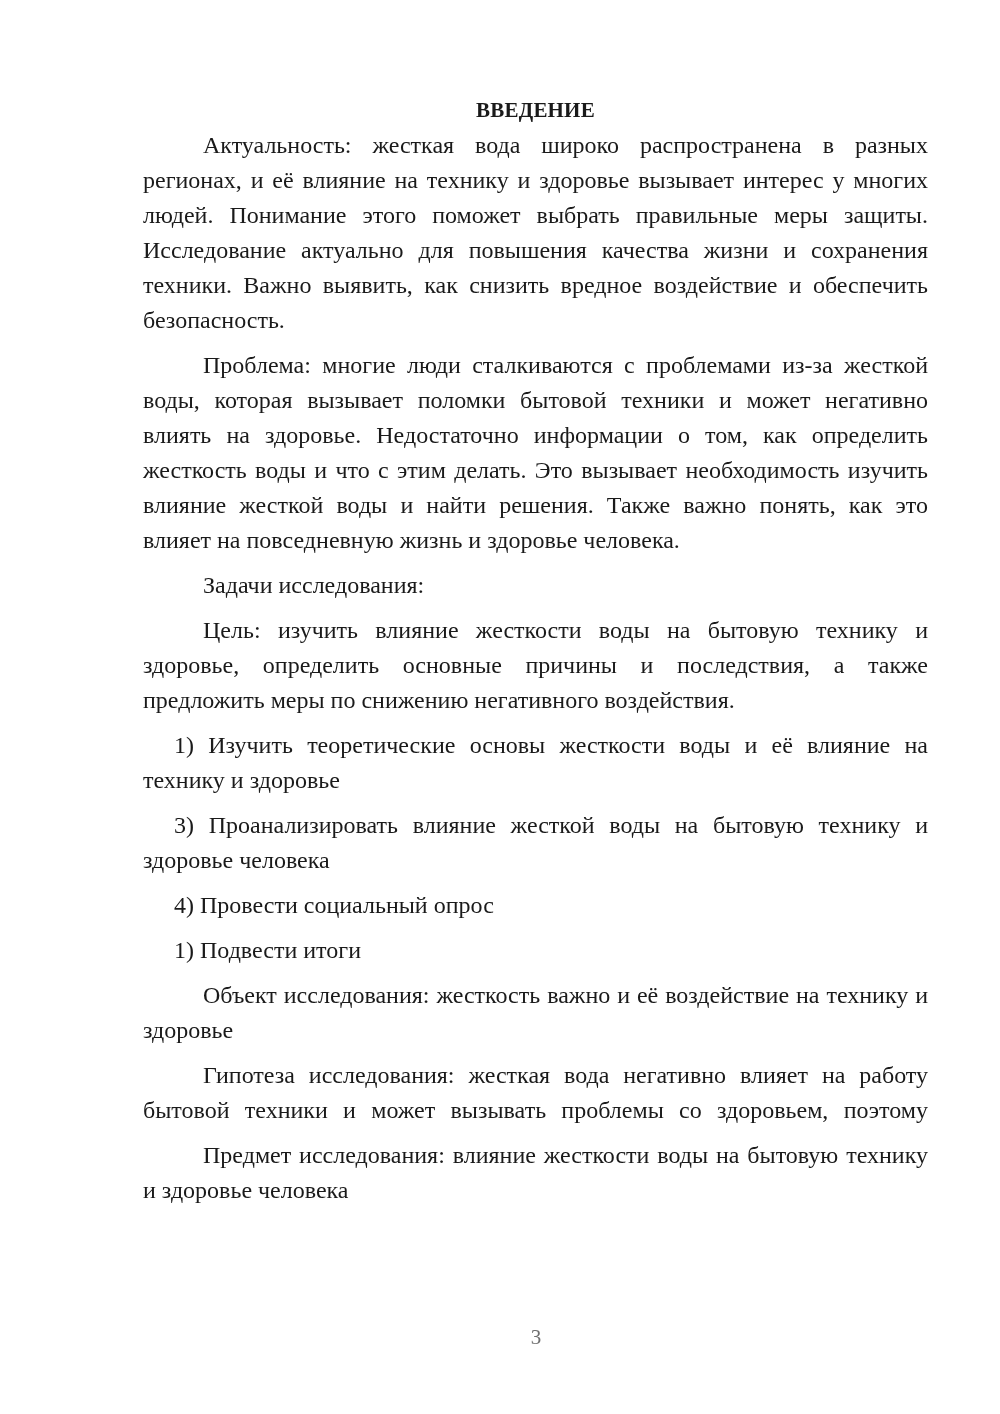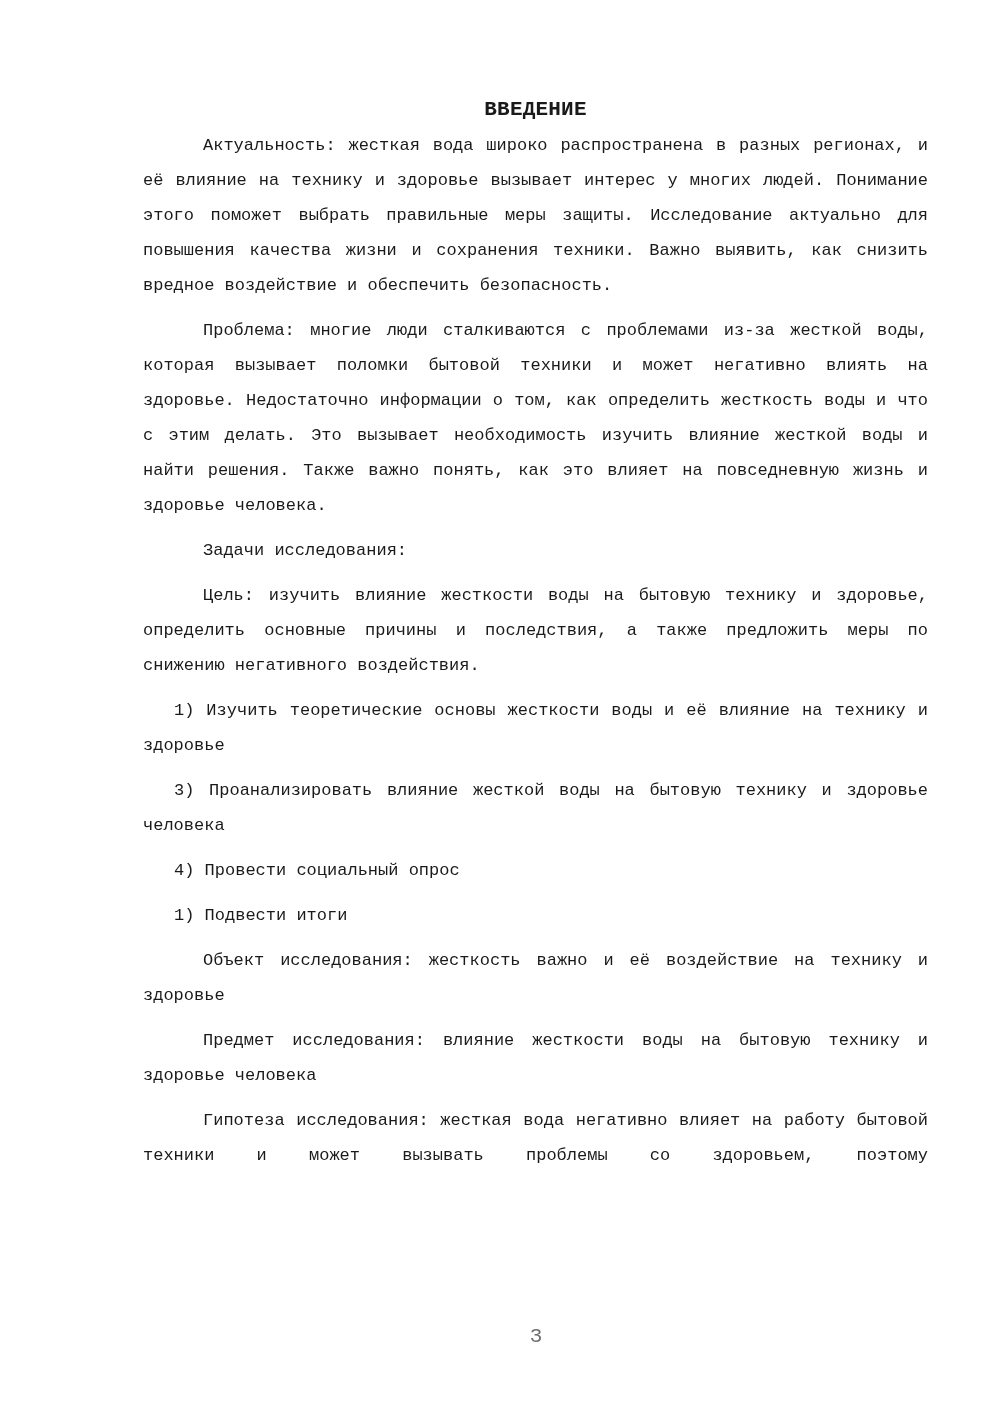--- a/index.html
+++ b/index.html
@@ -15,39 +15,38 @@
       font-family: "Liberation Serif", "DejaVu Serif", serif;
       color: #1a1a1a;
     }
     .page {
       position: absolute;
       left: 0;
       top: 0;
       width: 1000px;
       height: 1192px;
       background: #ffffff;
-      font-family: Liberation Mono, monospace;
     }
     .content {
       position: absolute;
       left: 143px;
       top: 92px;
       width: 785px;
     }
     .title {
       text-align: center;
       font-weight: bold;
       font-size: 21px;
       line-height: 36px;
       margin: 0 0 0 0;
       letter-spacing: 0.2px;
     }
     p {
       margin: 0 0 10px 0;
-      font-size: 17px;
+      font-size: 24px;
       line-height: 35px;
       text-align: justify;
       text-align-last: left;
     }
     p.indent {
       text-indent: 60px;
     }
     p.list {
       text-indent: 31px;
     }
@@ -76,19 +75,19 @@
 
     <p class="indent">Цель: изучить влияние жесткости воды на бытовую технику и здоровье, определить основные причины и последствия, а также предложить меры по снижению негативного воздействия.</p>
 
     <p class="list">1) Изучить теоретические основы жесткости воды и её влияние на технику и здоровье</p>
     <p class="list">3) Проанализировать влияние жесткой воды на бытовую технику и здоровье человека</p>
     <p class="list">4) Провести социальный опрос</p>
     <p class="list">1) Подвести итоги</p>
 
     <p class="indent">Объект исследования: жесткость важно и её воздействие на технику и здоровье</p>
 
+    <p class="indent" style="text-align-last: justify;">Гипотеза исследования: жесткая вода негативно влияет на работу бытовой техники и может вызывать проблемы со здоровьем, поэтому</p>
+
     <p class="indent">Предмет исследования: влияние жесткости воды на бытовую технику и здоровье человека</p>
-
-    <p class="indent" style="text-align-last: justify;">Гипотеза исследования: жесткая вода негативно влияет на работу бытовой техники и может вызывать проблемы со здоровьем, поэтому</p>
   </div>
 
   <div class="page-number">3</div>
 </div>
 
 </body></html>

